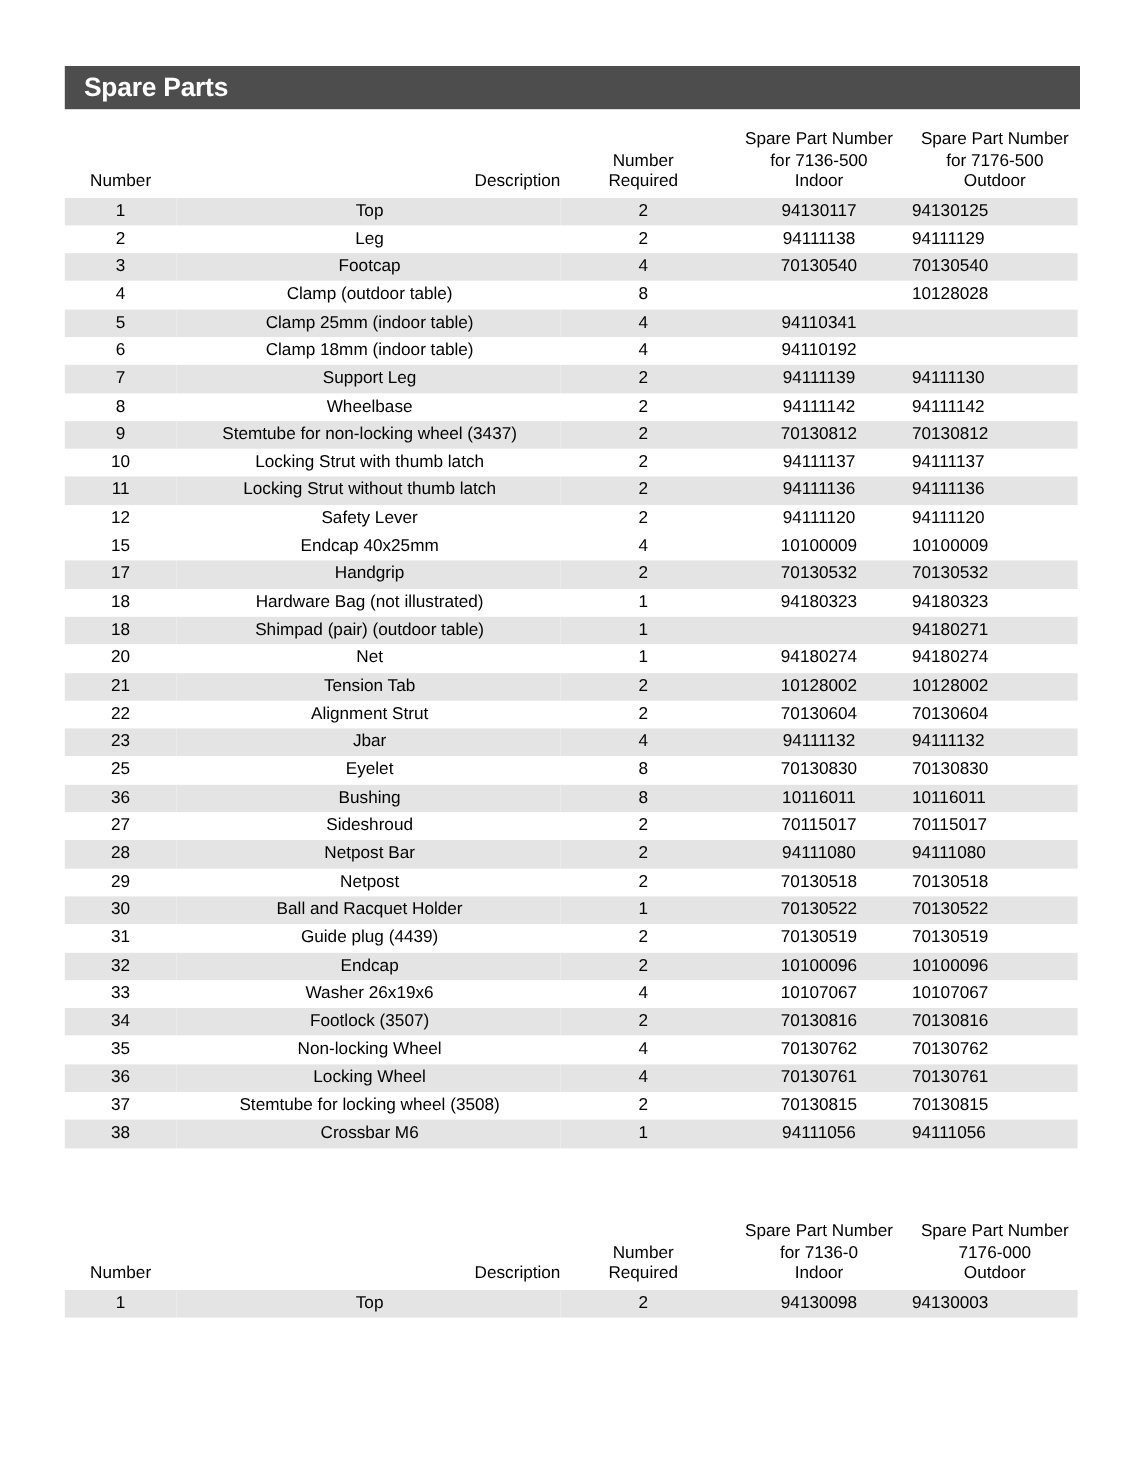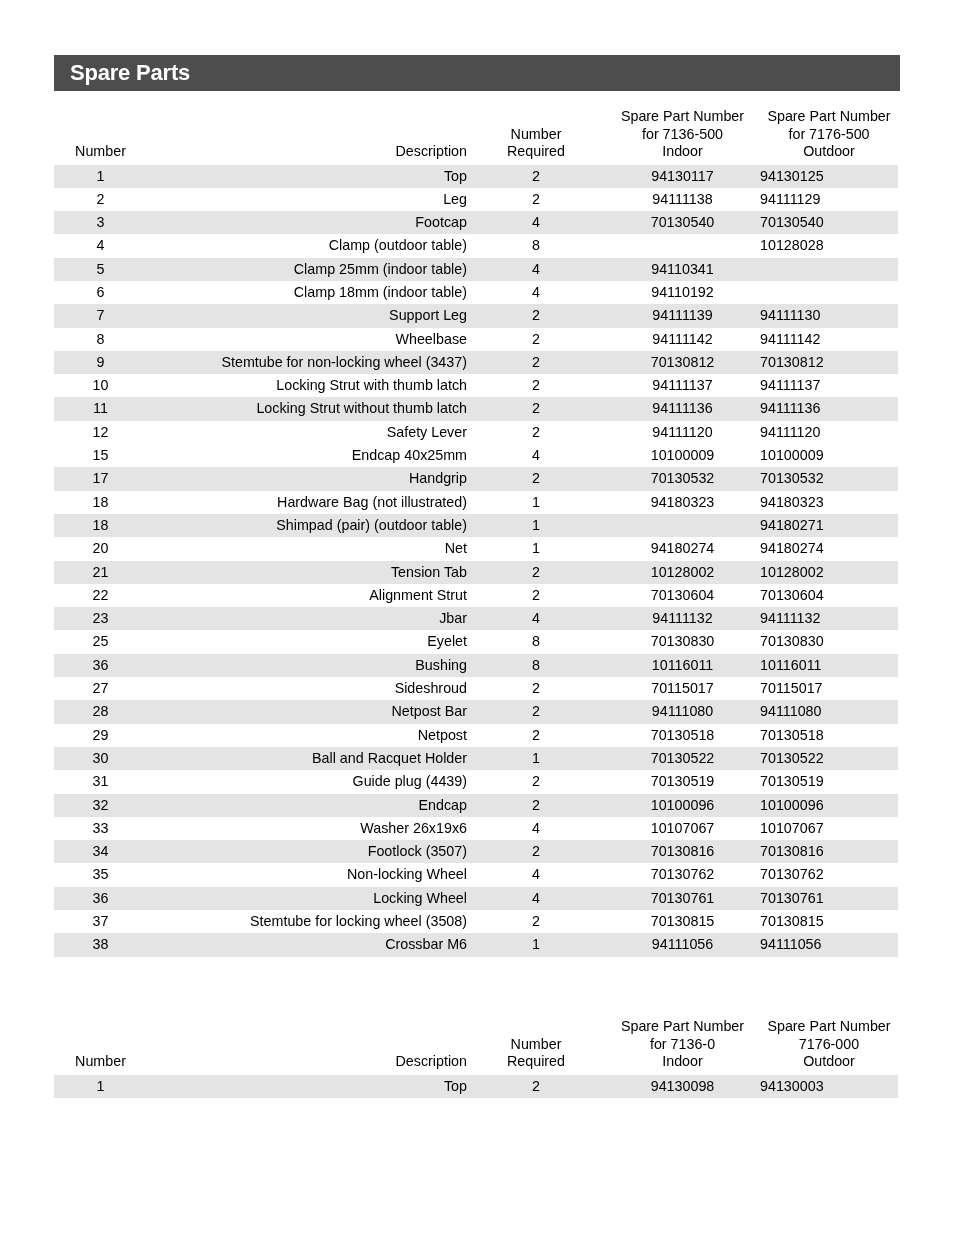--- a/index.html
+++ b/index.html
@@ -75,21 +75,21 @@
   .parts-table thead th.h-indoor  { text-align: center; }
   .parts-table thead th.h-outdoor { text-align: center; }
 
   .parts-table tbody td {
     height: 23.3px;
     padding: 0;
     line-height: 23.3px;
     vertical-align: middle;
   }
   .parts-table tbody td.d-num     { text-align: center; }
-  .parts-table tbody td.d-desc    { text-align: right; padding-left: 2px; }
+  .parts-table tbody td.d-desc    { text-align: center; padding-left: 2px; }
   .parts-table tbody td.d-qty     { text-align: center; }
   .parts-table tbody td.d-indoor  { text-align: center; }
   .parts-table tbody td.d-outdoor { }
 
   .parts-table tbody tr.striped { background: #e4e4e4; }
   .parts-table tbody tr.plain   { background: #ffffff; }
 
   
   .page-number {
     position: absolute;

